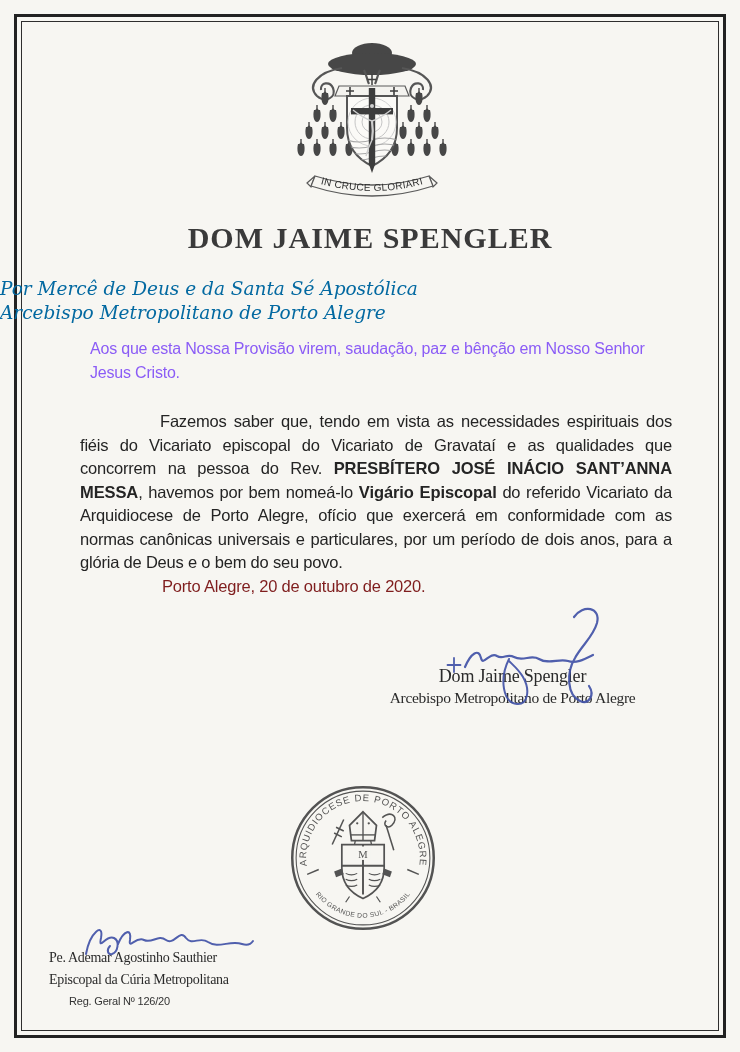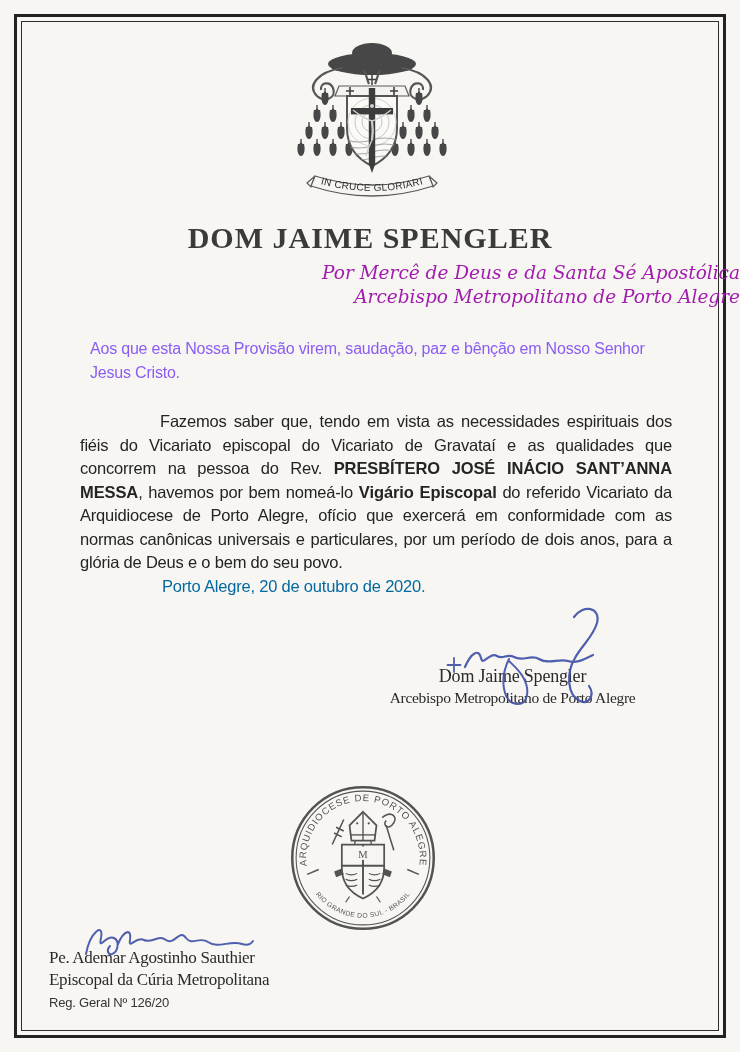--- a/index.html
+++ b/index.html
@@ -8,41 +8,41 @@
     background:#f7f6f2;overflow:hidden;
     font-family:"Liberation Sans","DejaVu Sans",sans-serif;color:#232323;
   }
   .border-outer{position:absolute;left:14px;top:14px;right:14px;bottom:14px;border:3px solid #222;pointer-events:none;}
   .border-inner{position:absolute;left:21px;top:21px;right:21px;bottom:21px;border:1px solid #2e2e2e;pointer-events:none;}
   .abs{position:absolute;}
   .crest{left:287px;top:36px;width:170px;height:166px;}
   .doc-title{left:0;right:0;top:221px;text-align:center;
     font-family:"Liberation Serif","DejaVu Serif",serif;font-weight:bold;
     font-size:30px;letter-spacing:1px;color:#3a3a3a;}
-  .doc-subtitle{left:0;right:0;top:261px;text-align:right;
+  .doc-subtitle{left:0;right:0;top:277px;text-align:left;
     font-family:"DejaVu Serif","Liberation Serif",serif;font-style:italic;
-    font-size:18.5px;line-height:24px;color:#a21caf;}
+    font-size:18.5px;line-height:24px;color:#0369a1;}
   .salutation{left:90px;right:88px;top:337px;
     font-size:16px;line-height:24px;letter-spacing:-0.2px;color:#8b5cf6;}
   .body-par{left:72px;top:402px;width:592px;text-align:justify;
     font-size:16.5px;line-height:23.5px;text-indent:80px;
     letter-spacing:-0.2px;color:#242424;margin:8px;}
   .body-par b{letter-spacing:-0.1px;}
-  .dateline{left:162px;top:577px;font-size:16.5px;letter-spacing:-0.2px;color:#0369a1;}
+  .dateline{left:162px;top:577px;font-size:16.5px;letter-spacing:-0.2px;color:#7f1d1d;}
   .archbishop-block{left:370px;top:666px;width:285px;text-align:center;
     font-family:"Liberation Serif","DejaVu Serif",serif;color:#2b2b2b;}
   .archbishop-name{font-size:18px;letter-spacing:-0.2px;}
   .archbishop-title{font-size:15.5px;letter-spacing:-0.3px;margin-top:2px;}
   .sig-main{left:435px;top:603px;width:185px;height:115px;z-index:3;}
   .seal{left:286px;top:781px;width:154px;height:154px;opacity:0.9;}
   .sig-chanc{left:80px;top:912px;width:175px;height:48px;z-index:3;}
   .chanc-block{left:49px;top:947px;color:#2b2b2b;}
   .chanc-name,.chanc-title{font-family:"Liberation Serif","DejaVu Serif",serif;
-    font-size:17px;letter-spacing:-0.3px;line-height:22px;}
-  .chanc-registry{font-size:13px;letter-spacing:-0.2px;margin-top:4px;color:#333;}
+    font-size:14px;letter-spacing:-0.3px;line-height:22px;}
+  .chanc-registry{font-size:11px;letter-spacing:-0.2px;margin-top:4px;color:#333;margin-left:20px;}
   svg{display:block;}
 </style>
 </head>
 <body>
 
 <div class="page">
   <div class="border-outer"></div>
   <div class="border-inner"></div>
 
   <svg class="abs crest" viewBox="0 0 170 166">

